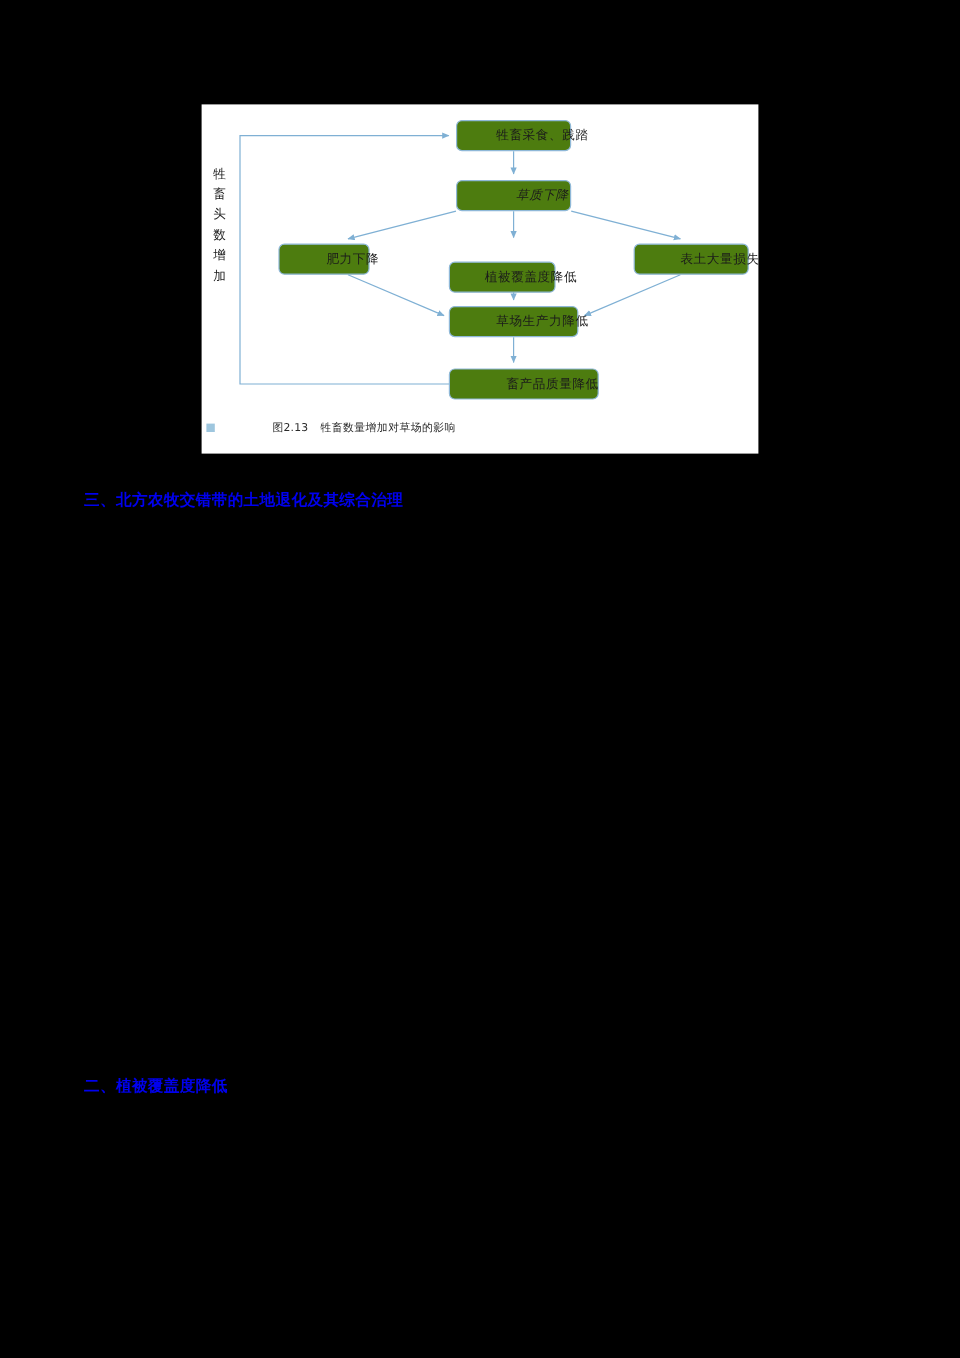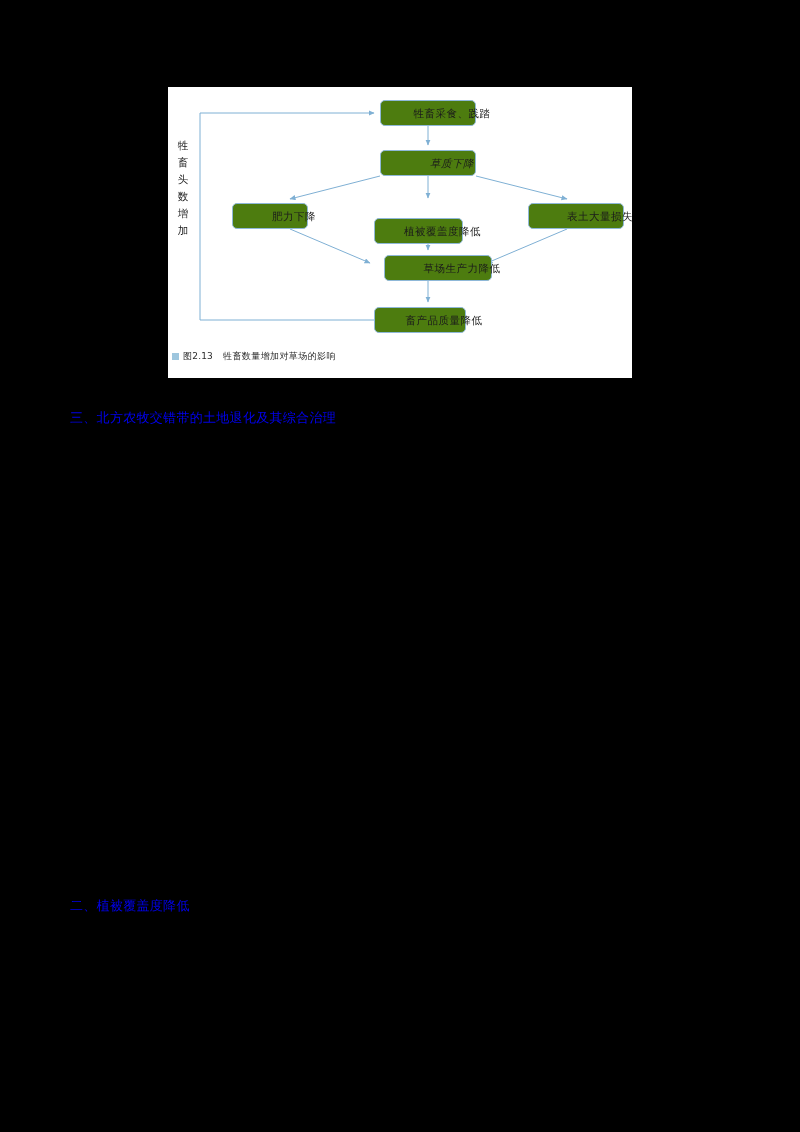--- a/index.html
+++ b/index.html
@@ -50,22 +50,22 @@
     white-space: nowrap;
     font-family: "DejaVu Sans", "Liberation Sans", sans-serif;
     padding-left: 48px;
   }
 
   #box-graze     { left: 212px; top: 13px;  width: 96px; height: 26px; }
   #box-quality   { left: 212px; top: 63px;  width: 96px; height: 26px; font-style: italic; }
   #box-fertility { left: 64px;  top: 116px; width: 76px; height: 26px; }
   #box-cover     { left: 206px; top: 116px; width: 89px; height: 26px; margin-top: 15px; }
   #box-topsoil   { left: 360px; top: 116px; width: 96px; height: 26px; }
-  #box-product   { left: 216px; top: 168px; width: 108px; height: 26px; }
-  #box-livestock { left: 206px; top: 220px; width: 92px; height: 26px; }
+  #box-product   { left: 206px; top: 168px; width: 108px; height: 26px; }
+  #box-livestock { left: 206px; top: 220px; width: 125px; height: 26px; }
 
   
   #vertical-label {
     position: absolute;
     left: 6px;
     top: 50px;
     width: 18px;
     color: #1b1b1b;
     font-size: 10.5px;
     line-height: 17px;
@@ -84,30 +84,30 @@
     font-size: 9px;
     color: #2b2b2b;
     font-family: "DejaVu Sans", "Liberation Sans", sans-serif;
   }
   #caption-marker {
     width: 7px;
     height: 7px;
     background: #9ec6de;
     margin-right: 4px;
   }
-  #caption-label { margin-right: 10px; letter-spacing: 0.2px; }
+  #caption-label { margin-right: 10px; letter-spacing: 0.2px; margin-left: 44px; }
   #caption-text { letter-spacing: 0.4px; }
 
   
   .doc-heading {
     position: absolute;
     color: #0000ee;
     background: #000000;
     font-size: 13px;
-    font-weight: normal;
+    font-weight: bold;
     line-height: 18px;
     letter-spacing: 0.3px;
     white-space: nowrap;
     font-family: "DejaVu Sans", "Liberation Sans", sans-serif;
   }
   #heading-1 { left: 70px; top: 409px; }
   #heading-2 { left: 70px; top: 897px; }
 </style>
 </head>
 <body>

